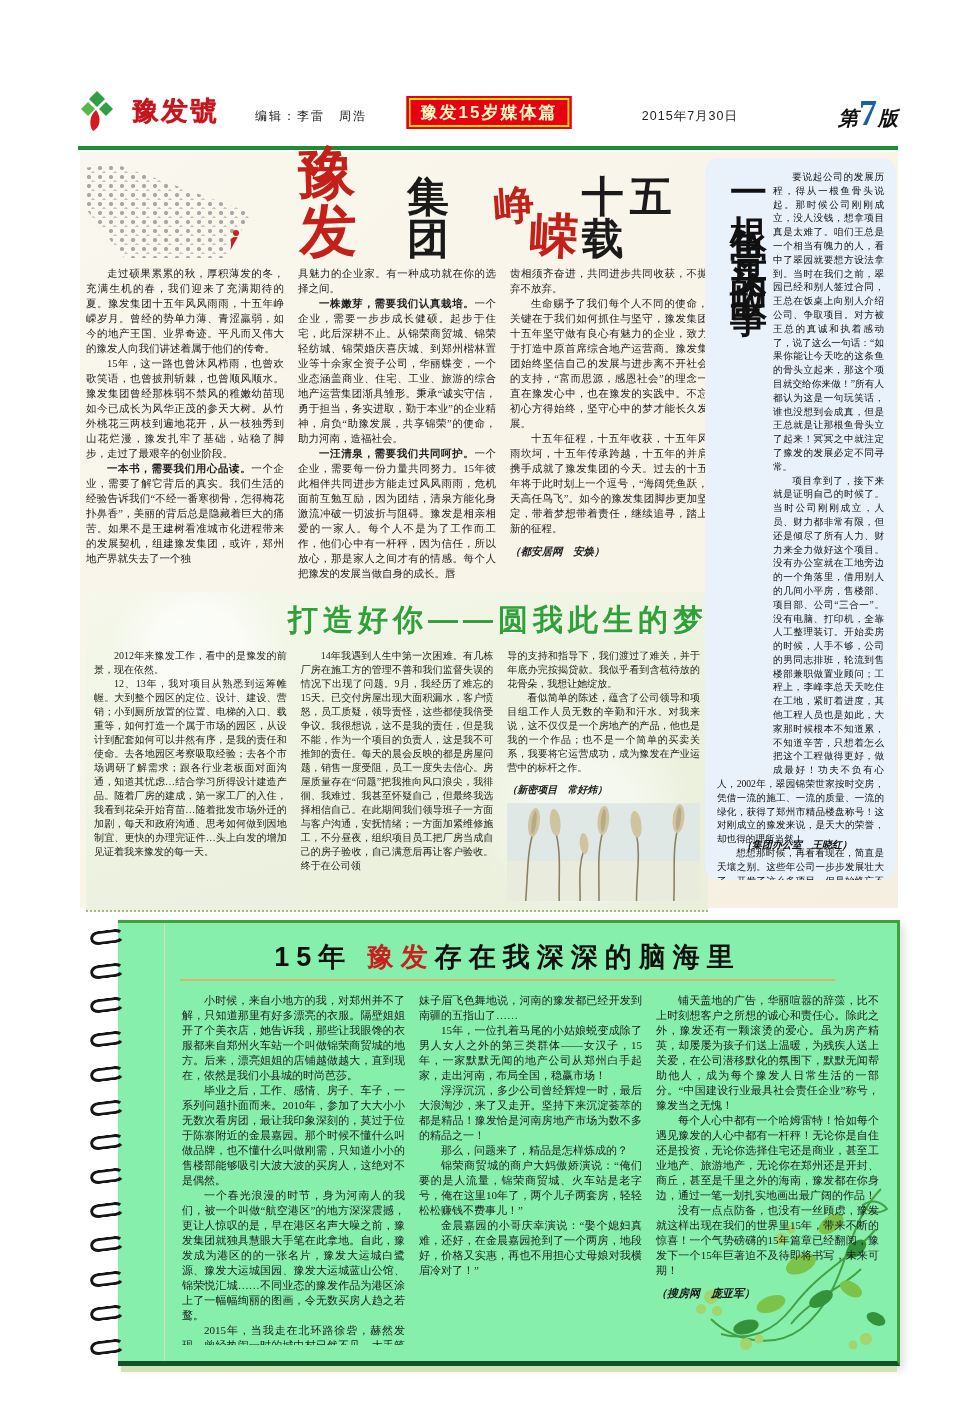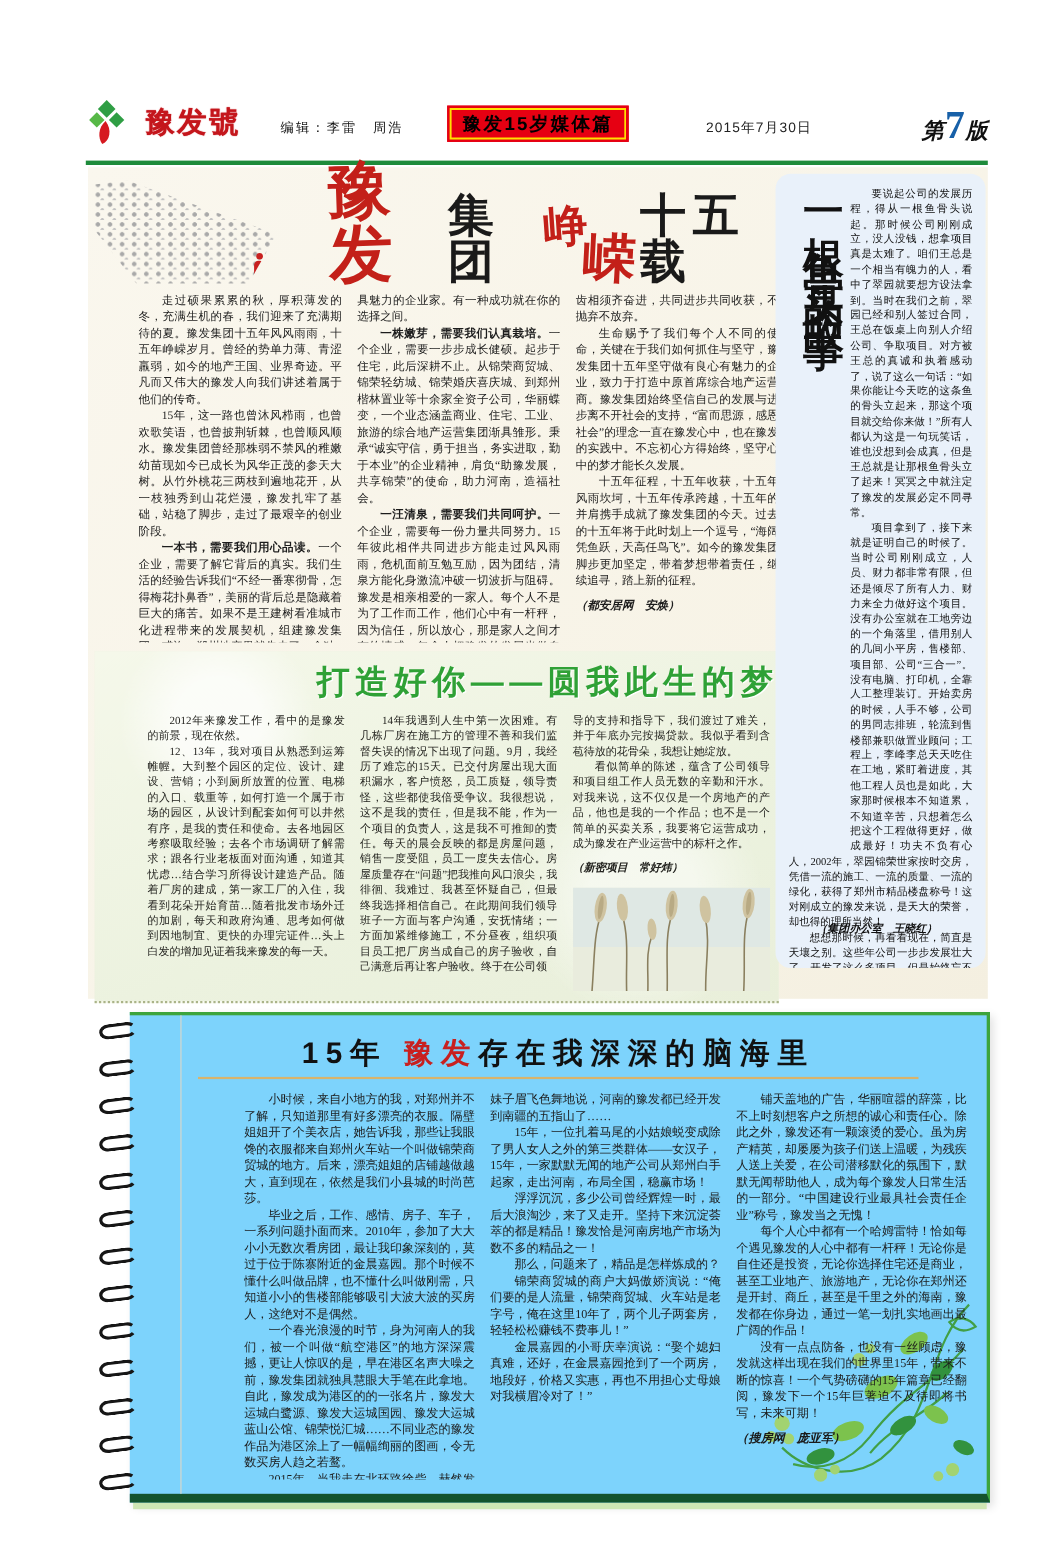--- a/index.html
+++ b/index.html
@@ -9,21 +9,21 @@
     overflow:hidden;
   }
   
   .masthead{position:absolute;left:80px;top:88px;width:818px;height:52px;}
   .brand{position:absolute;left:0;top:2px;display:flex;align-items:center;gap:18px;}
   .logo-text{font-size:27px;font-weight:bold;color:#c4161c;letter-spacing:2px;
     font-family:"Liberation Serif",serif;text-shadow:0 0 1px #c4161c;}
   .editors{position:absolute;left:175px;top:20px;font-size:12px;color:#111;
     font-family:Liberation Mono, monospace;letter-spacing:2px;}
   .badge{position:absolute;left:50%;top:8px;transform:translateX(-50%);
-    background:#e60012;color:#000000;font-weight:bold;font-size:17px;
+    background:#e60012;color:#fef9c3;font-weight:bold;font-size:17px;
     padding:3px 12px;letter-spacing:2px;box-shadow:inset 0 0 0 2px #ffe100;
     border:2px solid #e60012;font-family:"Liberation Sans",sans-serif;white-space:nowrap;}
   .m-date{position:absolute;right:160px;top:20px;font-size:12.5px;color:#222;
     font-family:"Liberation Sans",sans-serif;letter-spacing:1px;}
   .pageno{position:absolute;right:0;top:4px;font-family:"Liberation Serif",serif;}
   .pageno .pp{font-size:20px;font-weight:bold;color:#111;}
   .pageno .pn{font-size:36px;font-weight:bold;color:#1760a8;padding:0 1px;}
   .rule{position:absolute;left:78px;top:146px;width:820px;height:4px;background:#1e8b3b;}
 
   
@@ -45,21 +45,21 @@
     border-radius:50%;background:#c8201f;}
   .headline{flex:1;display:flex;align-items:flex-end;justify-content:center;
     margin:0;font-weight:bold;line-height:1;}
   .hl-red{color:#c32019;font-size:58px;letter-spacing:4px;transform:rotate(-2deg);}
   .hl-black{color:#1a1a1a;font-size:42px;letter-spacing:6px;padding:0 2px;}
   .hl-zheng{color:#c32019;font-size:40px;display:inline-block;
     transform:translateY(-34px) rotate(-4deg);margin:0 -4px 0 2px;}
   .hl-rong{color:#c32019;font-size:48px;display:inline-block;transform:rotate(3deg);margin-right:2px;}
 
   
-  .cols{display:flex;gap:14px;margin-left:40px;}
+  .cols{display:flex;gap:14px;}
   .cols .col{flex:1;min-width:0;}
   .cols p{margin:0;text-align:justify;text-indent:2em;}
   .cols p.cont{text-indent:0;}
   .byline{font-style:italic;font-weight:bold;text-align:right;text-indent:0 !important;
     padding-right:14px;margin-top:8px !important;}
 
   .main-cols{height:318px;overflow:hidden;font-size:10.5px;line-height:15px;color:#1c1c1c;}
   .main-cols b{font-weight:bold;}
 
   
@@ -81,22 +81,22 @@
     font-size:9.6px;line-height:13.8px;color:#101010;overflow:hidden;}
   .fish-title{float:left;margin:2px 6px 6px 0;width:50px;height:596px;
     writing-mode:vertical-rl;text-orientation:upright;font-size:37px;font-weight:900;
     color:#111;letter-spacing:14px;font-family:"Liberation Sans",sans-serif;line-height:1;}
   .fish p{margin:0;text-align:justify;text-indent:2em;}
   .fish .byline{position:absolute;right:14px;bottom:12px;margin:16px;font-size:10px;}
 
   
   .notebook{position:absolute;left:84px;top:916px;width:816px;height:456px;}
   .npage{position:absolute;left:34px;top:4px;right:0;bottom:6px;
-    background:#7dd3fc;
-    border-top:3px solid #3da43c;border-right:3px solid #3da43c;border-bottom:8px solid #14532d;
+    background:#86efac;
+    border-top:3px solid #3da43c;border-right:3px solid #3da43c;border-bottom:5px solid #14532d;
     box-shadow:0 9px 0 -3px #cfe6b4, 4px 4px 8px rgba(0,0,0,.12);}
   .npage:before{content:"";position:absolute;left:46px;top:0;bottom:0;width:1px;background:#ddd8c8;}
   .spiral{position:absolute;left:6px;top:14px;bottom:18px;width:56px;z-index:3;
     display:flex;flex-direction:column;justify-content:space-between;}
   .spiral i{display:block;width:34px;height:14px;border:3.5px solid #161616;
     border-radius:9px/7px;border-right-color:rgba(0,0,0,0);transform:rotate(-7deg);
     box-sizing:border-box;}
   .ntitle{margin:16px 0 4px;text-align:center;font-size:27px;font-weight:bold;
     letter-spacing:7px;color:#111;font-family:"Liberation Sans",sans-serif;}
   .ntitle .t-red{color:#c8201f;}

